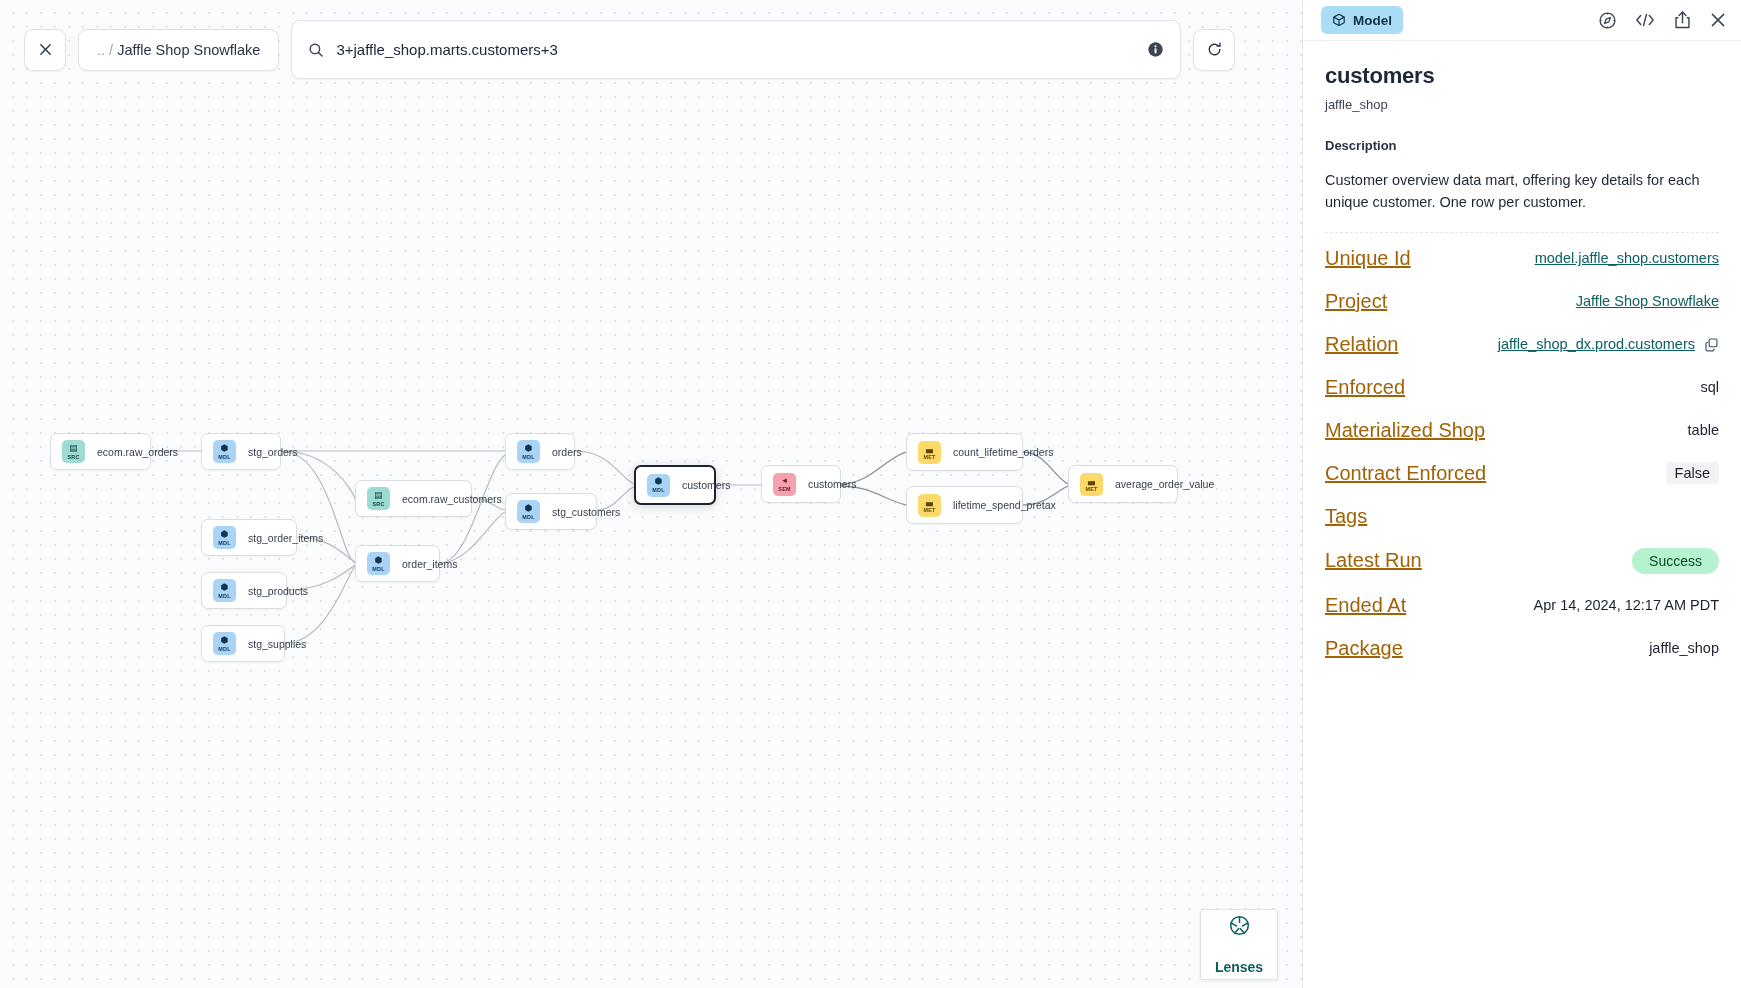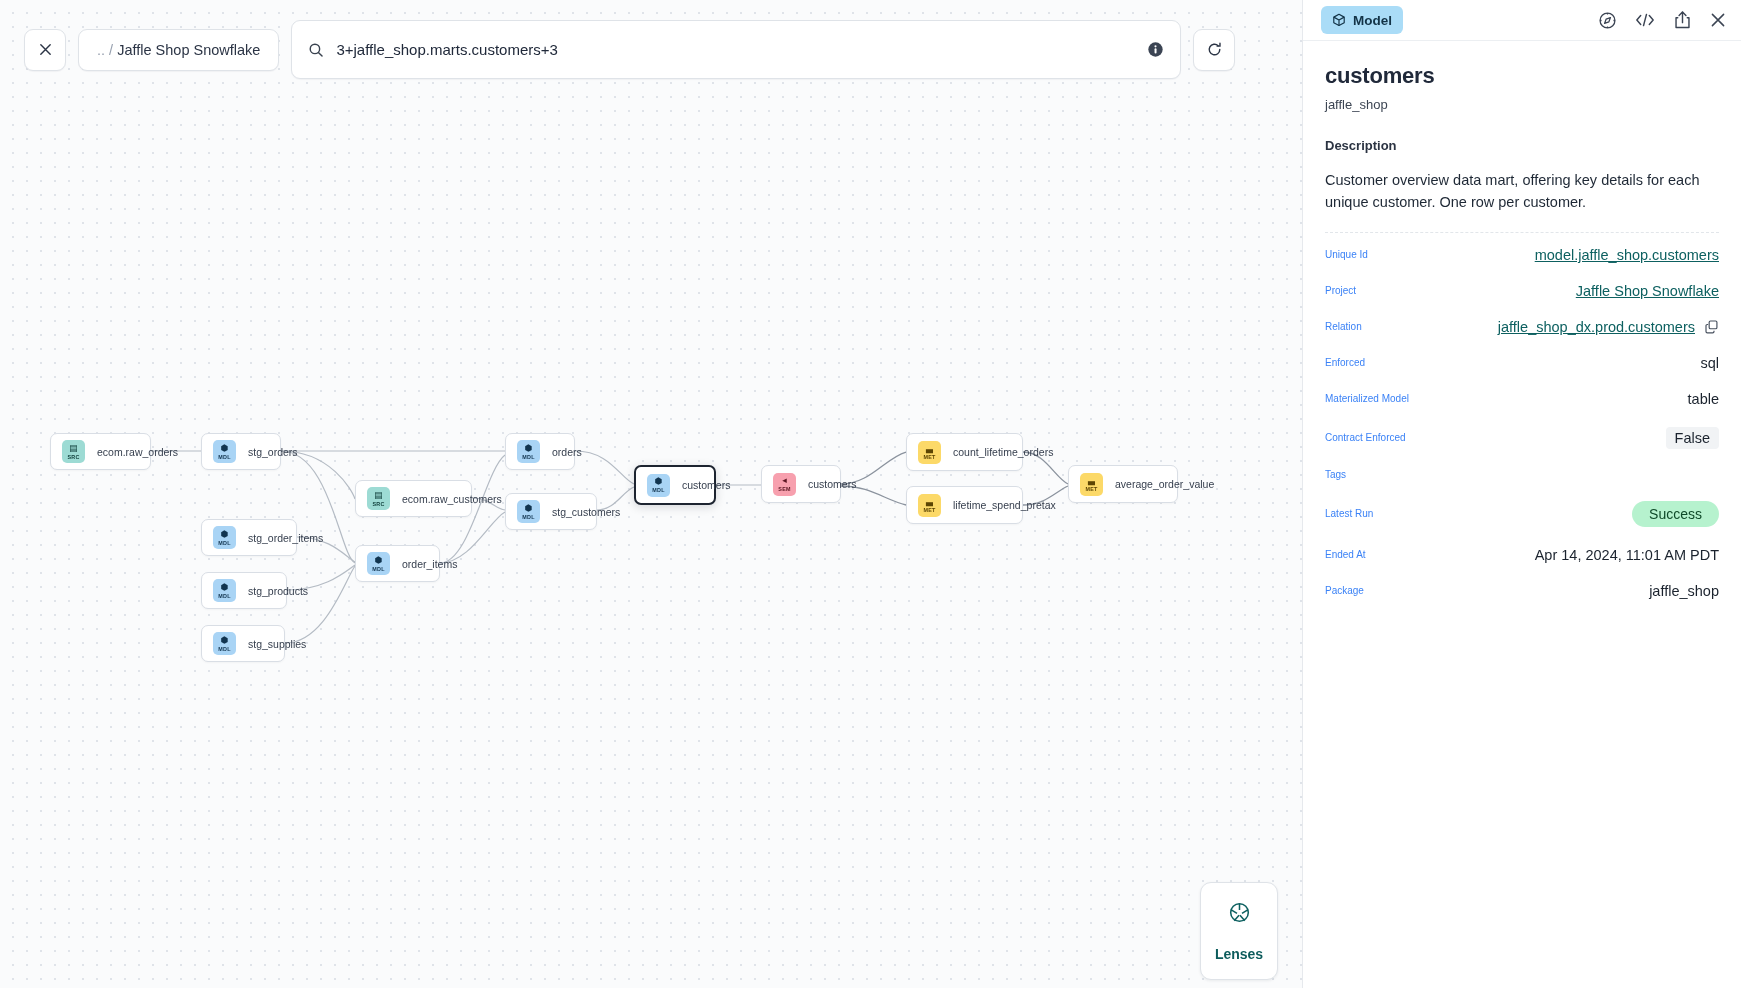--- a/index.html
+++ b/index.html
@@ -86,22 +86,22 @@
   }
   .badge-src { background: #9ddbd4; color: #10403c; }
   .badge-mdl { background: #a9d4f5; color: #11344f; }
   .badge-sem { background: #f7a0ae; color: #5a1521; }
   .badge-met { background: #fcd968; color: #5c4503; }
   .node .nlabel { font-size: 10.5px; color: #353e4d; white-space: nowrap; }
 
   
   .lenses {
     position: absolute; right: 24px; bottom: 8px;
-    width: 78px; height: 98px;
-    background: #fff; border: 1px solid #dfe3e8; border-radius: 11px;
+    width: 78px; height: 71px;
+    background: #fff; border: 1px solid #dfe3e8; border-radius: 3px;
     display: flex; flex-direction: column; align-items: center; justify-content: center;
     gap: 22px; cursor: pointer;
     box-shadow: 0 1px 3px rgba(17,24,39,.07);
     z-index: 6;
   }
   .lenses .ltext { font-size: 14px; color: #0d5c5c; font-weight: 600; }
 
   
   .panel {
     width: 439px; height: 988px;
@@ -138,21 +138,21 @@
 
   .panel-body { padding: 26px 22px 0 22px; overflow-y: auto; flex: 1; }
   .sec-label { font-size: 13px; font-weight: 700; color: #2b3342; }
   .desc { font-size: 14.5px; line-height: 1.55; margin-top: 16px; color: #1e2835; }
   .divider { border-top: 1px dashed #e2e6ea; margin: 18px 0 4px 0; }
 
   .row {
     display: flex; align-items: center; justify-content: space-between;
     min-height: 32px; padding: 10px 0; gap: 14px;
   }
-  .row .k { font-size: 10px; color: #3b82f6; white-space: nowrap; }
+  .row .k { font-size: 20px; color: #a16207; white-space: nowrap; text-decoration: underline; }
   .row .v { font-size: 14.5px; color: #1b232e; text-align: right; }
   .row .v.link { color: #0d6060; text-decoration: underline; cursor: pointer; }
   .v-wrap { display: flex; align-items: center; gap: 9px; justify-content: flex-end; }
   .pill-gray { background: #f1f3f5; border-radius: 4px; padding: 3px 9px; font-size: 14.5px; }
   .pill-green {
     background: #b6f2ce; color: #0f4a29; border-radius: 14px;
     padding: 5px 17px; font-size: 14px;
   }
   .copy-ic { cursor: pointer; color: #47505e; display: flex; }
 </style>
@@ -398,21 +398,21 @@
               </span>
             </div>
           </div>
           <div class="row">
             <div class="k">Enforced</div>
             <div class="v-wrap">
               <div class="v">sql</div>
             </div>
           </div>
           <div class="row">
-            <div class="k">Materialized Model</div>
+            <div class="k">Materialized Shop</div>
             <div class="v-wrap">
               <div class="v">table</div>
             </div>
           </div>
           <div class="row">
             <div class="k">Contract Enforced</div>
             <div class="v-wrap">
               <div class="v pill-gray">False</div>
             </div>
           </div>
@@ -424,21 +424,21 @@
           </div>
           <div class="row">
             <div class="k">Latest Run</div>
             <div class="v-wrap">
               <div class="pill-green">Success</div>
             </div>
           </div>
           <div class="row">
             <div class="k">Ended At</div>
             <div class="v-wrap">
-              <div class="v">Apr 14, 2024, 11:01 AM PDT</div>
+              <div class="v">Apr 14, 2024, 12:17 AM PDT</div>
             </div>
           </div>
           <div class="row">
             <div class="k">Package</div>
             <div class="v-wrap">
               <div class="v">jaffle_shop</div>
             </div>
           </div>
         </div>
     </div>

